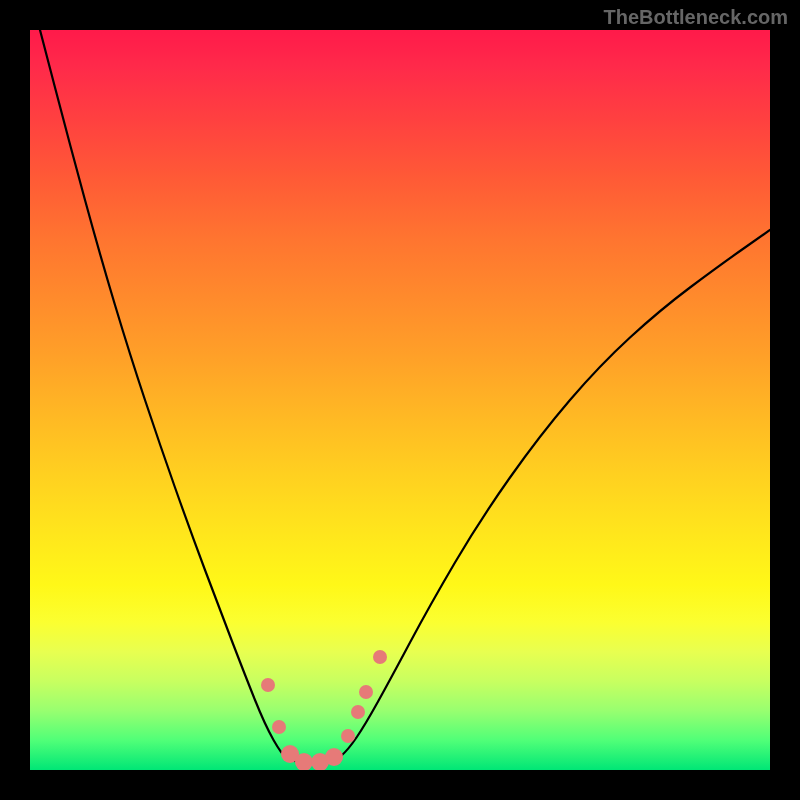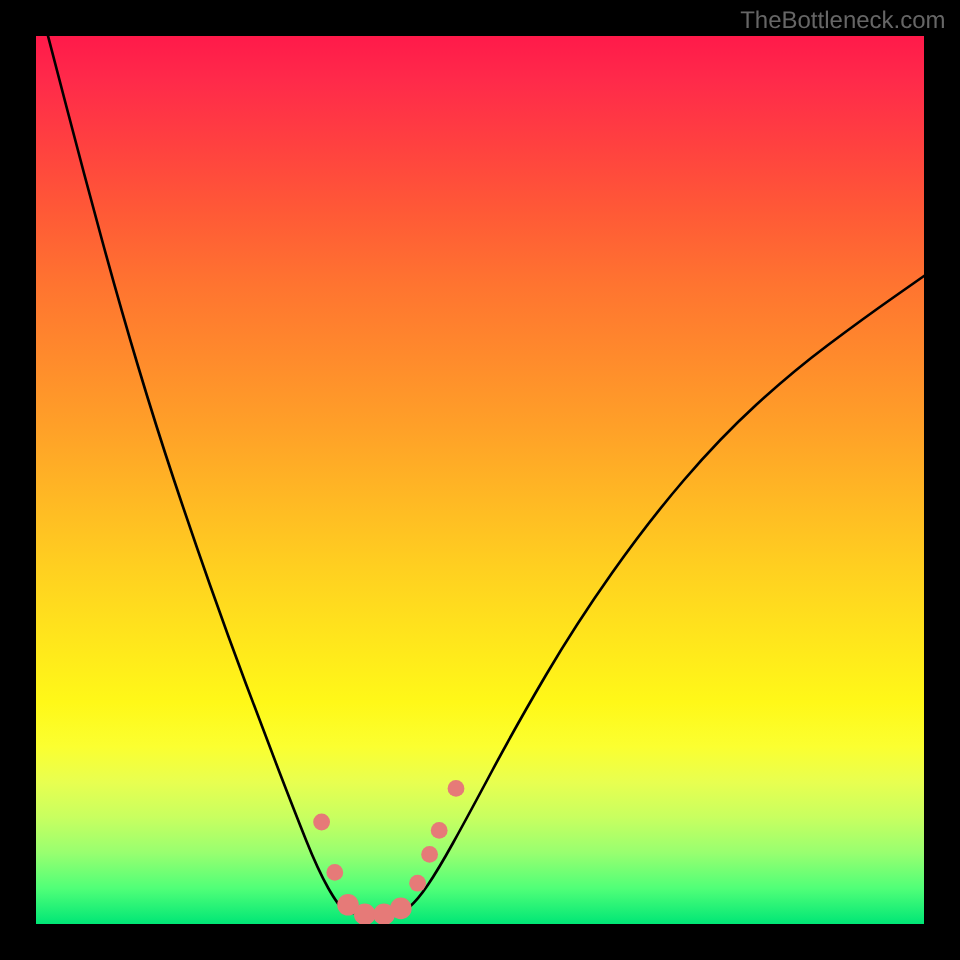--- a/index.html
+++ b/index.html
@@ -10,21 +10,21 @@
     font-family: Arial, sans-serif;
     position: relative;
     overflow: hidden;
   }
   .watermark {
     position: absolute;
     top: 6px;
     right: 12px;
     color: #666;
     font-size: 20px;
-    font-weight: 400;
+    font-weight: 700;
     z-index: 10;
   }
   .plot-area {
     position: absolute;
     left: 30px;
     top: 30px;
     width: 740px;
     height: 740px;
     overflow: hidden;
   }

